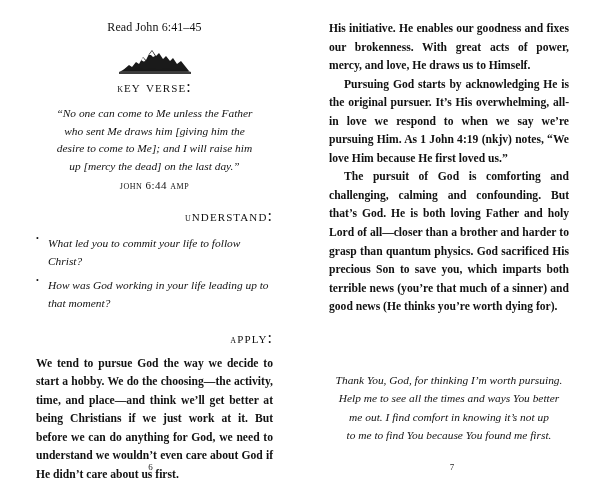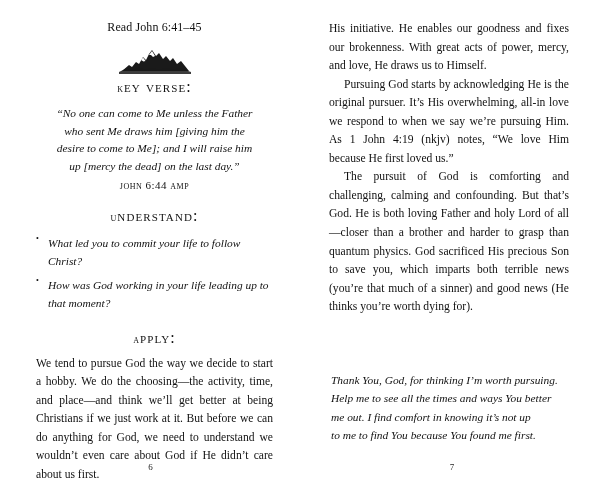--- a/index.html
+++ b/index.html
@@ -107,54 +107,54 @@
   .questions li::before {
     content: "\2022";
     position: absolute;
     left: 0;
     top: -1px;
     font-size: 8px;
     font-style: normal;
   }
 
   
-  .body-text { margin-top: 8px; }
+  .body-text { margin-top: 8px; font-weight: bold; }
   .body-text p {
     margin: 0;
     font-size: 11.6px;
     line-height: 1.6;
     text-align: justify;
     text-justify: inter-word;
     hyphens: none;
   }
   .body-text p.indent { text-indent: 15px; }
 
   .pray-block {
     margin-top: 9px;
-    text-align: left;
+    text-align: center;
     font-style: italic;
     font-size: 11.4px;
     line-height: 1.62;
     padding: 0 2px;
   }
   .pray-block .line { display: block; }
 
   .spacer-pray { height: 45px; }
 
   
   .folio {
     position: absolute;
     bottom: 14px;
     left: 0;
     right: 0;
     text-align: center;
     font-size: 9px;
     color: #222;
   }
-  .heading-gap-apply { margin-top: 16px; }
+  .heading-gap-apply { margin-top: 16px; text-align: right; }
   .heading-gap-pray  { margin-top: 4px; }
 </style>
 </head>
 <body>
 
 <div class="spread">
 
   <div class="page page-left">
     <div class="page-body">
 

